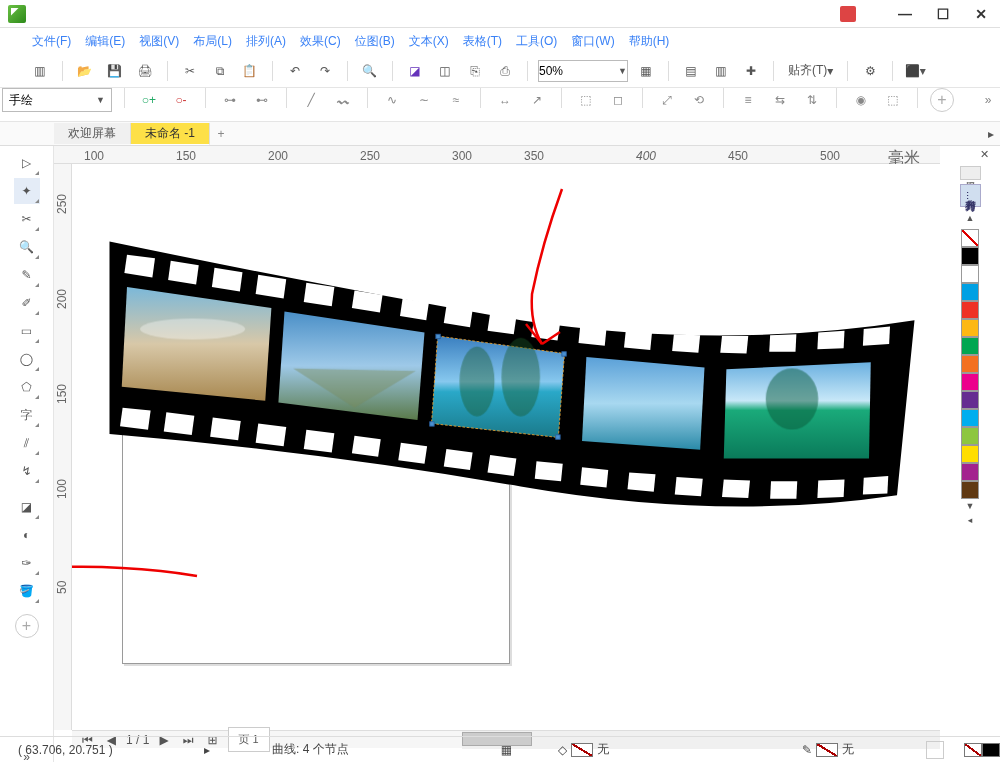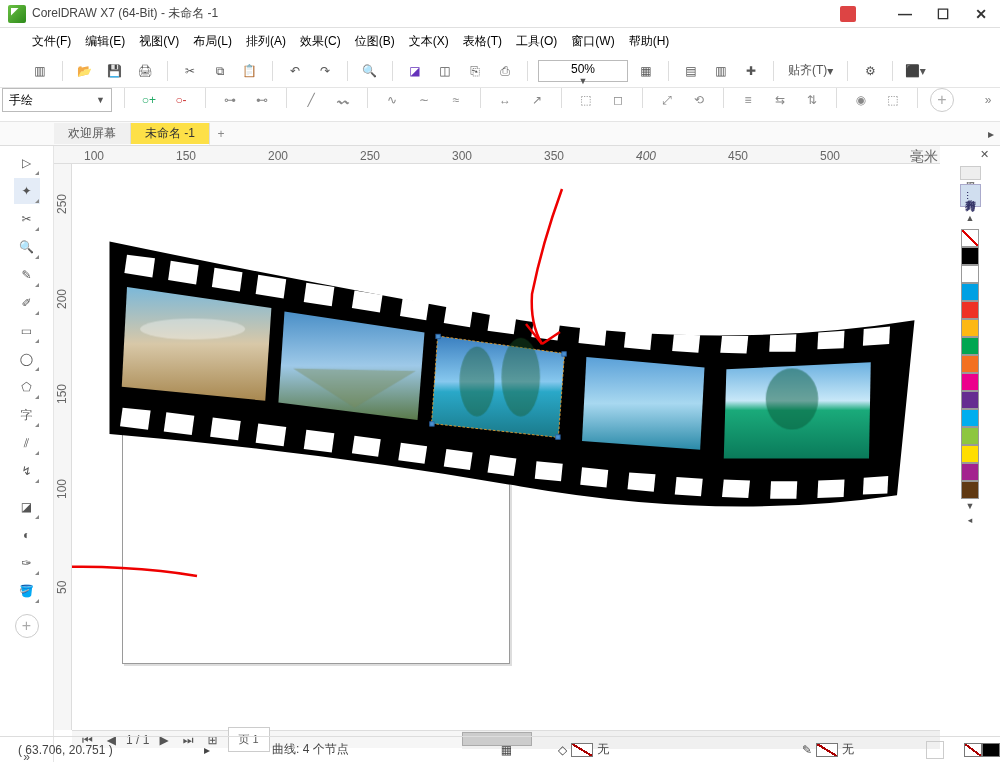--- a/index.html
+++ b/index.html
@@ -7,26 +7,26 @@
 
 .titlebar { height: 28px; background: #fff; display: flex; align-items: center; padding-left: 8px; border-bottom: 1px solid #e0e0e0; }
 .titlebar .logo { width: 18px; height: 18px; background: linear-gradient(135deg,#6bc144,#2d8a1a); margin-right: 6px; border-radius: 2px; position: relative; }
 .titlebar .logo::after{content:"";position:absolute;left:3px;top:3px;width:8px;height:8px;background:#fff;clip-path:polygon(0 0,100% 0,0 100%);}
 .titlebar .title { color: #444; }
 .titlebar .spacer { flex: 1; }
 .titlebar .user { width: 16px; height: 16px; background: #d44; border-radius: 2px; margin-right: 30px; }
 .titlebar .winbtn { width: 26px; height: 18px; display:flex; align-items:center; justify-content:center; margin: 0 6px; color:#333; font-weight:bold; font-size:14px; cursor: pointer; }
 
 .menubar { height: 26px; display: flex; align-items: center; padding-left: 28px; gap: 6px; }
-.menubar .item { padding: 2px 4px; color: #000000; cursor: pointer; }
+.menubar .item { padding: 2px 4px; color: #3b82f6; cursor: pointer; }
 
 .toolbar { height: 34px; display: flex; align-items: center; padding-left: 28px; gap: 6px; border-bottom: 1px solid #e5e5e5; }
 .tbtn { width: 24px; height: 24px; display:flex; align-items:center; justify-content:center; color:#555; cursor:pointer; border-radius:2px; }
 .tsep { width:1px; height:20px; background:#ddd; margin:0 4px; }
-.zoom { width: 90px; height: 22px; border:1px solid #bbb; padding: 1px 0; display:flex; align-items:center; justify-content:space-between;flex-direction:column; }
+.zoom { width: 90px; height: 22px; border:1px solid #bbb; padding: 1px 0; display:flex; align-items:center; justify-content:space-between; }
 .zoom span.arrow{font-size:9px;color:#555;}
 
 .propbar { height: 34px; display: flex; padding-left: 2px; gap: 8px; border-bottom: 1px solid #e5e5e5; }
 .tool-dd { width: 110px; height: 24px; border: 1px solid #bbb; display:flex; align-items:center; padding:0 6px; justify-content:space-between; }
 .tool-dd .arrow{font-size:9px;color:#555;}
 .smallbtn { width: 24px; height: 24px; display:flex; align-items:center; justify-content:center; color:#888; }
 
 .tabsrow { height: 24px; display: flex; align-items:center; padding-left: 54px; background:#fafafa; border-bottom:1px solid #ddd; font-size:12px; }
 .tab { padding: 2px 14px; color:#555; border-right:1px solid #ddd; background:#f0f0f0; }
 .tab.active { background:#fde047; color:#333; border-bottom:1px solid #fff; }
@@ -39,21 +39,21 @@
 .toolbox .tool { width:26px; height:26px; display:flex; align-items:center; justify-content:center; color:#555; cursor:pointer; position:relative;}
 .toolbox .tool.sel{background:#e4ecf7;}
 .toolbox .sep{height:6px;}
 .tool .tri{position:absolute;right:1px;bottom:1px;width:0;height:0;border-left:4px solid transparent;border-bottom:4px solid #888;}
 .tool.plus{border:1px solid #ccc;border-radius:50%;width:24px;height:24px;color:#aaa;font-size:16px;}
 
 .ruler-h{position:absolute;left:54px;top:0;right:60px;height:18px;background:#f6f6f6;border-bottom:1px solid #ddd;font-size:9px;color:#666;}
 .ruler-h .lbl{position:absolute;top:3px;}
 .ruler-v{position:absolute;left:54px;top:18px;bottom:40px;width:18px;background:#f6f6f6;border-right:1px solid #ddd;font-size:9px;color:#666;}
 .ruler-v .lbl{position:absolute;left:1px;transform:rotate(-90deg);transform-origin:left top;}
-.ruler-unit{position:absolute;right:62px;top:2px;font-size:14px;color:#666;}
+.ruler-unit{position:absolute;right:80px;top:2px;font-size:16px;color:#666;}
 .canvas { position:absolute; left:72px; top:18px; right:60px; bottom:40px; background:#fff; overflow:hidden;}
 
 .page-rect{position:absolute;left:50px;top:170px;width:388px;height:330px;border:1px solid #9a9a9a;background:#fff;box-shadow:2px 2px 0 #ddd;}
 
 .film{position:absolute;left:-20px;top:60px;width:920px;height:280px;}
 .film svg{width:100%;height:100%;overflow:visible;}
 
 .arrow-ann{position:absolute;left:410px;top:20px;width:150px;height:190px;pointer-events:none;}
 .line-ann{position:absolute;left:-70px;top:390px;width:200px;height:40px;pointer-events:none;}
 
@@ -83,21 +83,20 @@
 .twobox{display:flex;}
 .twobox .a{width:18px;height:14px;background:#fff;border:1px solid #777;position:relative;}
 .twobox .a::after{content:"";position:absolute;inset:0;background:linear-gradient(to top right,transparent 45%,#a00 45%,#a00 55%,transparent 55%);}
 .twobox .b{width:18px;height:14px;background:#000;border:1px solid #777;}
 </style>
 </head>
 <body>
 
 <div class="titlebar">
   <div class="logo"></div>
-  <div class="title">CorelDRAW X7 (64-Bit) - 未命名 -1</div>
   <div class="spacer"></div>
   <div class="user"></div>
   <div class="winbtn">—</div>
   <div class="winbtn">☐</div>
   <div class="winbtn">✕</div>
 </div>
 
 <div class="menubar" id="menubar">
     <div class="item">文件(F)</div>
     <div class="item">编辑(E)</div>
@@ -223,21 +222,21 @@
     <div style="flex:1"></div>
     <div class="tool">»</div>
   </div>
 
   <div class="ruler-h" id="rulerh">
       <div class="lbl" style="left: 30px;">100</div>
       <div class="lbl" style="left: 122px;">150</div>
       <div class="lbl" style="left: 214px;">200</div>
       <div class="lbl" style="left: 306px;">250</div>
       <div class="lbl" style="left: 398px;">300</div>
-      <div class="lbl" style="left: 490px; text-align: right;">350</div>
+      <div class="lbl" style="left: 470px; text-align: right;">350</div>
       <div class="lbl" style="left: 582px; font-style: italic;">400</div>
       <div class="lbl" style="left: 674px;">450</div>
       <div class="lbl" style="left: 766px;">500</div>
     </div>
   <div class="ruler-unit">毫米</div>
   <div class="ruler-v" id="rulerv">
       <div class="lbl" style="top: 50px;">250</div>
       <div class="lbl" style="top: 145px;">200</div>
       <div class="lbl" style="top: 240px;">150</div>
       <div class="lbl" style="top: 335px;">100</div>

